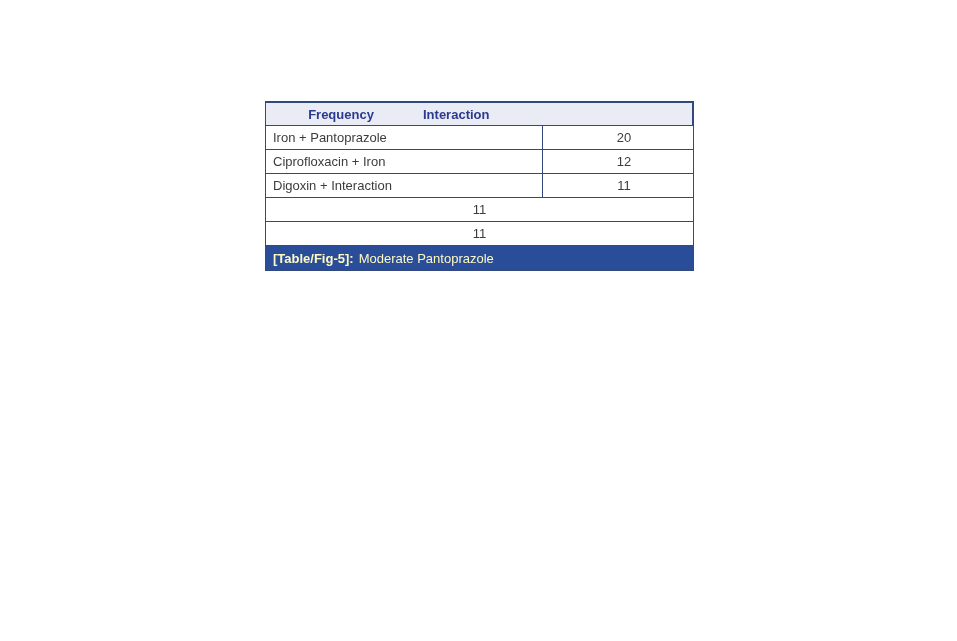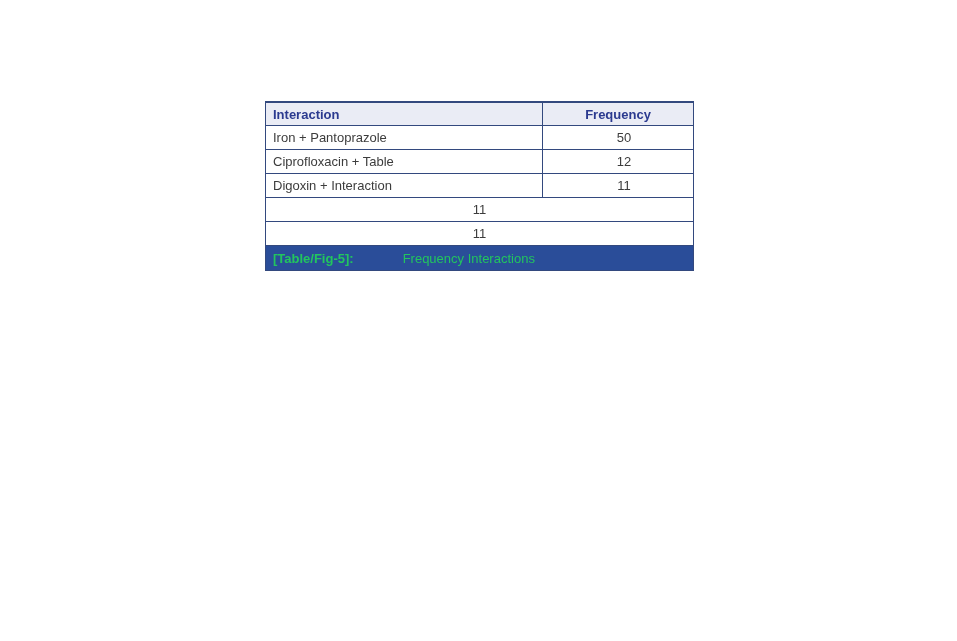--- a/index.html
+++ b/index.html
@@ -60,61 +60,60 @@
     }
     .body-row {
       color: #3c3c3c;
       gap: 12px;
     }
     .caption-bar {
       display: flex;
       align-items: center;
       height: 24px;
       background: #2a4d99;
-      color: #22c55e;
+      color: #fef9c3;
       padding-left: 7px;
       font-size: 13px;
-      gap: 44px;
     }
     .caption-label {
       font-weight: bold;
       margin-right: 5px;
     }
   </style>
 </head>
 <body>
 
 <div class="fig-table">
 
   <div class="tr header-row">
+    <div class="td td-frequency">Frequency</div>
     <div class="td td-interaction">Interaction</div>
-    <div class="td td-frequency">Frequency</div>
   </div>
 
   <div class="tr body-row">
     <div class="td td-interaction">Iron + Pantoprazole</div>
-    <div class="td td-frequency">50</div>
+    <div class="td td-frequency">20</div>
   </div>
 
   <div class="tr body-row">
-    <div class="td td-interaction">Ciprofloxacin + Table</div>
+    <div class="td td-interaction">Ciprofloxacin + Iron</div>
     <div class="td td-frequency">12</div>
   </div>
 
   <div class="tr body-row">
     <div class="td td-interaction">Digoxin + Interaction</div>
     <div class="td td-frequency">11</div>
   </div>
 
   <div class="tr body-row">
     <div class="td td-frequency">11</div>
   </div>
 
   <div class="tr body-row">
     <div class="td td-frequency">11</div>
   </div>
 
   <div class="caption-bar">
     <span class="caption-label">[Table/Fig-5]:</span>
-    <span class="caption-text">Frequency Interactions</span>
+    <span class="caption-text">Moderate Pantoprazole</span>
   </div>
 
 </div>
 
 </body></html>

